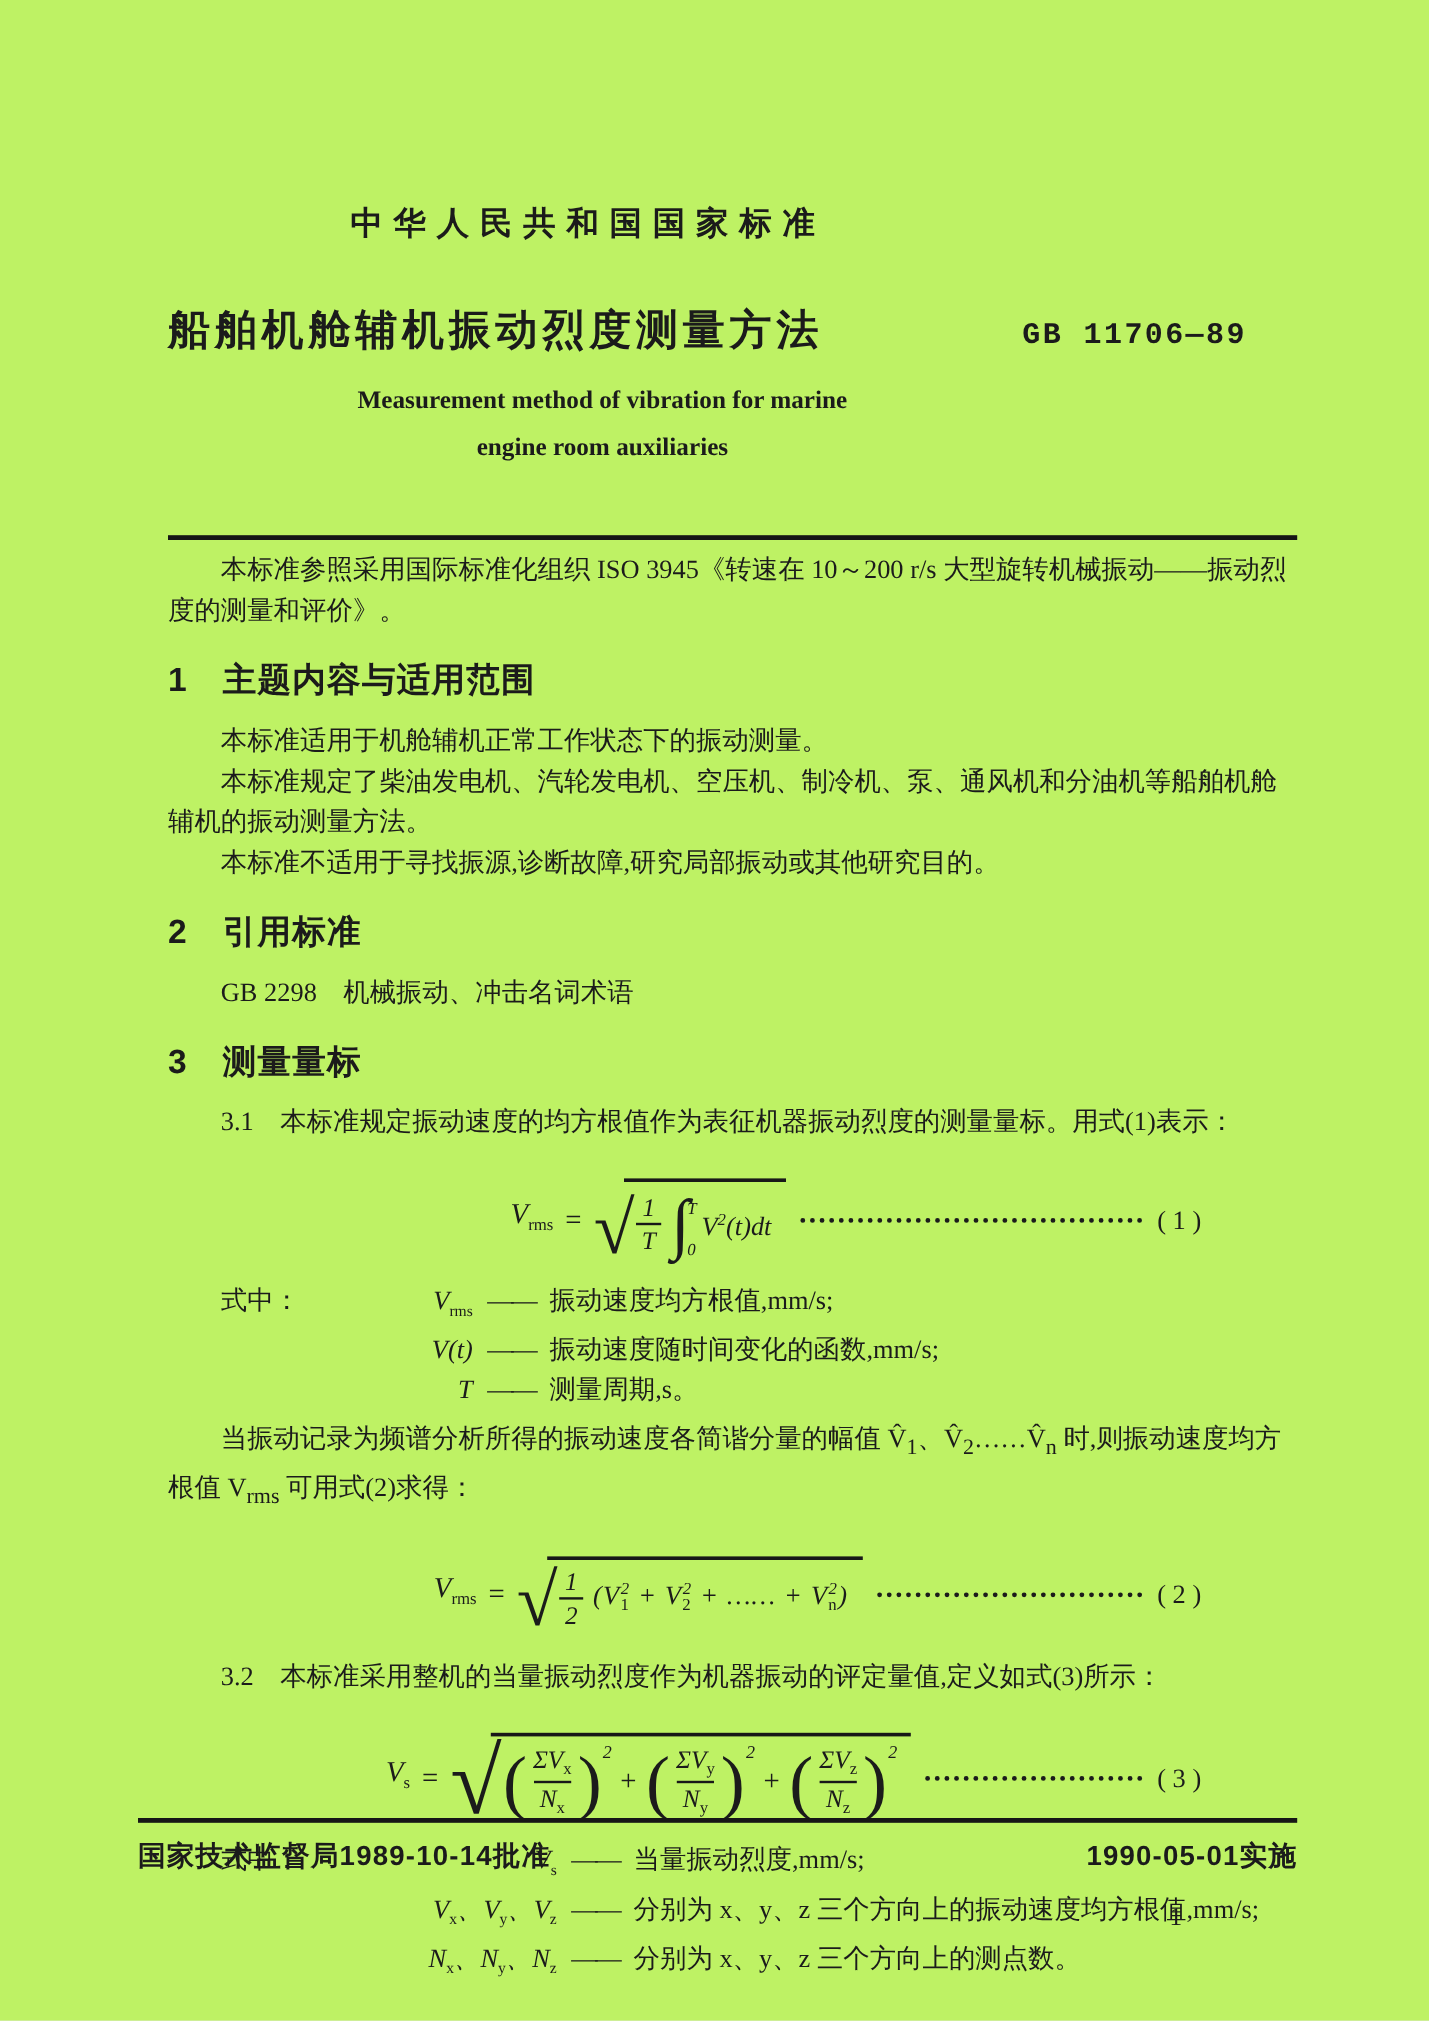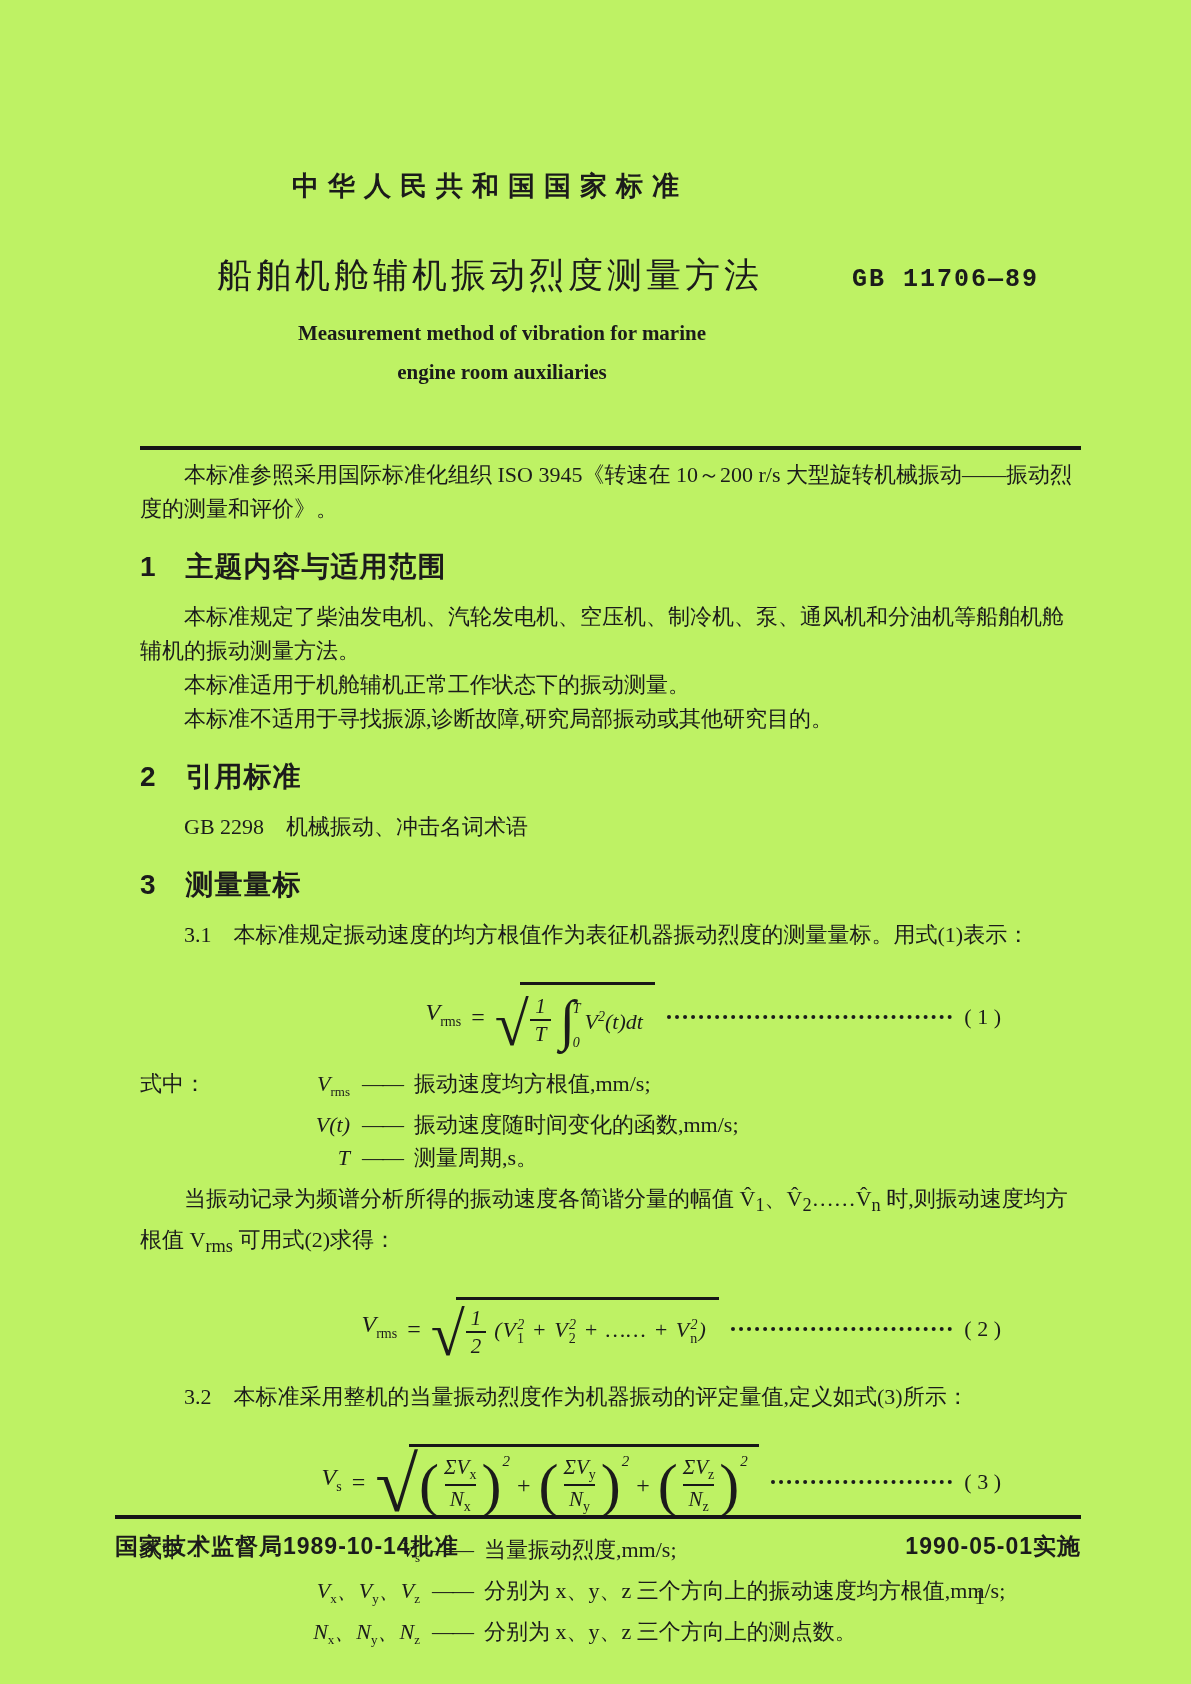--- a/index.html
+++ b/index.html
@@ -14,23 +14,22 @@
   }
   
   .hdr-std{
     position:absolute;top:168px;left:140px;width:700px;
     text-align:center;
     font-family:"Liberation Sans",sans-serif;
     font-weight:700;font-size:27px;letter-spacing:9px;
   }
   .hdr-title{
     position:absolute;top:252px;left:140px;width:700px;
-    text-align:center;
-    font-family:"Liberation Sans",sans-serif;
-    font-weight:400;font-size:35px;letter-spacing:4px;
+    font-family:"Liberation Sans",sans-serif;
+    font-weight:700;font-size:35px;letter-spacing:4px;
   }
   .hdr-gb{
     position:absolute;top:265px;right:152px;
     font-family:Liberation Mono, monospace;
     font-weight:700;font-size:25px;letter-spacing:2px;
   }
   .hdr-en{
     position:absolute;top:314px;left:152px;width:700px;
     text-align:center;
     font-weight:700;font-size:21px;line-height:39px;
@@ -80,21 +79,21 @@
   .intg{display:inline-flex;margin:0 2px 0 8px;height:58px;}
   .isym{font-size:56px;line-height:58px;font-style:normal;}
   .ilims{display:flex;flex-direction:column;justify-content:space-between;font-size:14px;padding:1px 0;margin-left:-2px;}
   .integrand{font-size:22px;margin-left:2px;}
   .fbody2{font-size:22px;margin-left:8px;letter-spacing:1px;}
   
   .bigp{font-size:60px;font-style:normal;line-height:0.85;font-weight:400;}
   .pw{font-size:15px;position:relative;top:-24px;left:1px;font-style:italic;}
   .f-op{font-style:normal;margin:0 8px;font-size:24px;}
   
-  .defs{margin-top:10px;}
+  .defs{margin-top:10px;margin-left:44px;}
   .defrow{display:flex;line-height:33px;}
   .d-lead{width:90px;white-space:nowrap;}
   .d-ind{padding-left:90px;}
   .d-term{width:120px;text-align:right;font-style:italic;white-space:nowrap;}
   .d-term sub{font-size:13px;font-style:normal;}
   .d-term-w{width:190px;}
   .d-dash{padding:0 12px;white-space:nowrap;letter-spacing:-2px;}
   .d-desc{white-space:nowrap;}
   
   .footer{
@@ -122,22 +121,22 @@
     <div>Measurement method of vibration for marine</div>
     <div>engine room auxiliaries</div>
   </div>
   <div class="top-rule"></div>
 
   <div class="content">
 
     <p class="para">本标准参照采用国际标准化组织 ISO 3945《转速在 10～200 r/s 大型旋转机械振动——振动烈度的测量和评价》。</p>
 
     <div class="h-sec">1　主题内容与适用范围</div>
+    <p class="para">本标准适用于机舱辅机正常工作状态下的振动测量。</p>
     <p class="para">本标准规定了柴油发电机、汽轮发电机、空压机、制冷机、泵、通风机和分油机等船舶机舱辅机的振动测量方法。</p>
-    <p class="para">本标准适用于机舱辅机正常工作状态下的振动测量。</p>
     <p class="para">本标准不适用于寻找振源,诊断故障,研究局部振动或其他研究目的。</p>
 
     <div class="h-sec">2　引用标准</div>
     <div class="ref-line">GB 2298　机械振动、冲击名词术语</div>
 
     <div class="h-sec">3　测量量标</div>
     <p class="para p-num">3.1　本标准规定振动速度的均方根值作为表征机器振动烈度的测量量标。用式(1)表示：</p>
 
     <div class="eq eq1">
       <span class="sp"></span>

